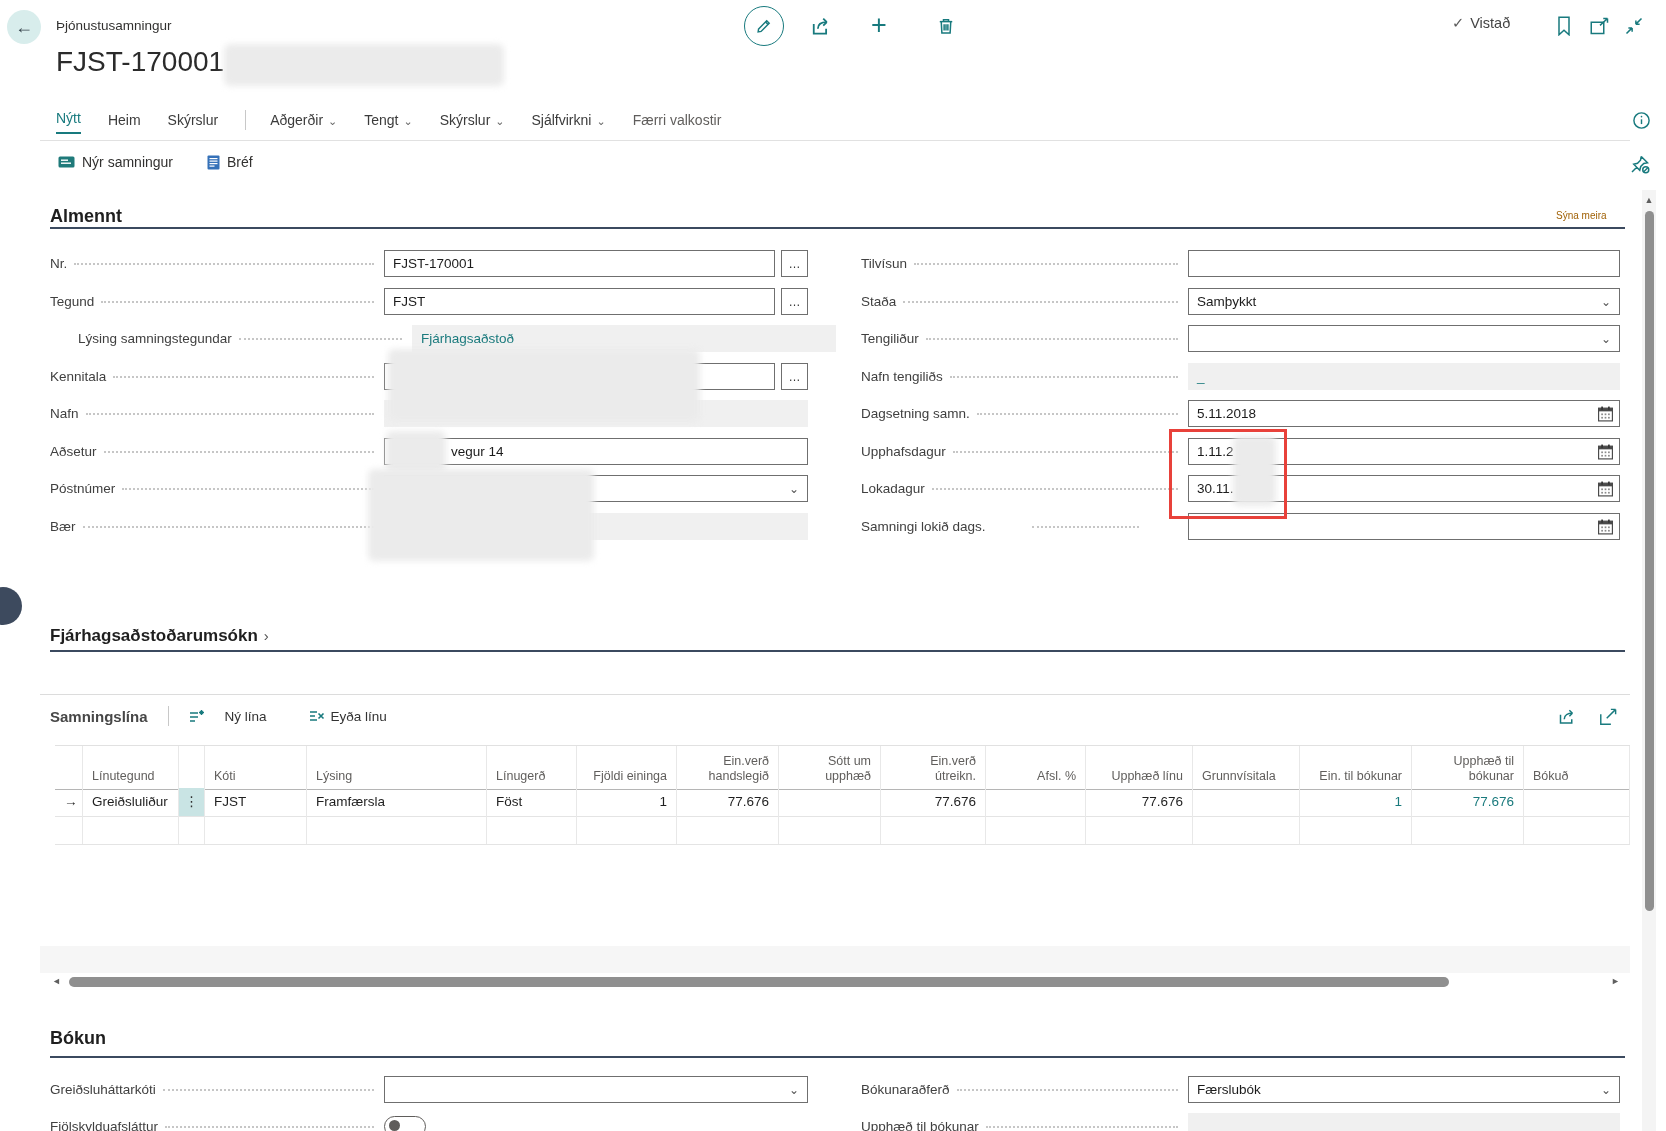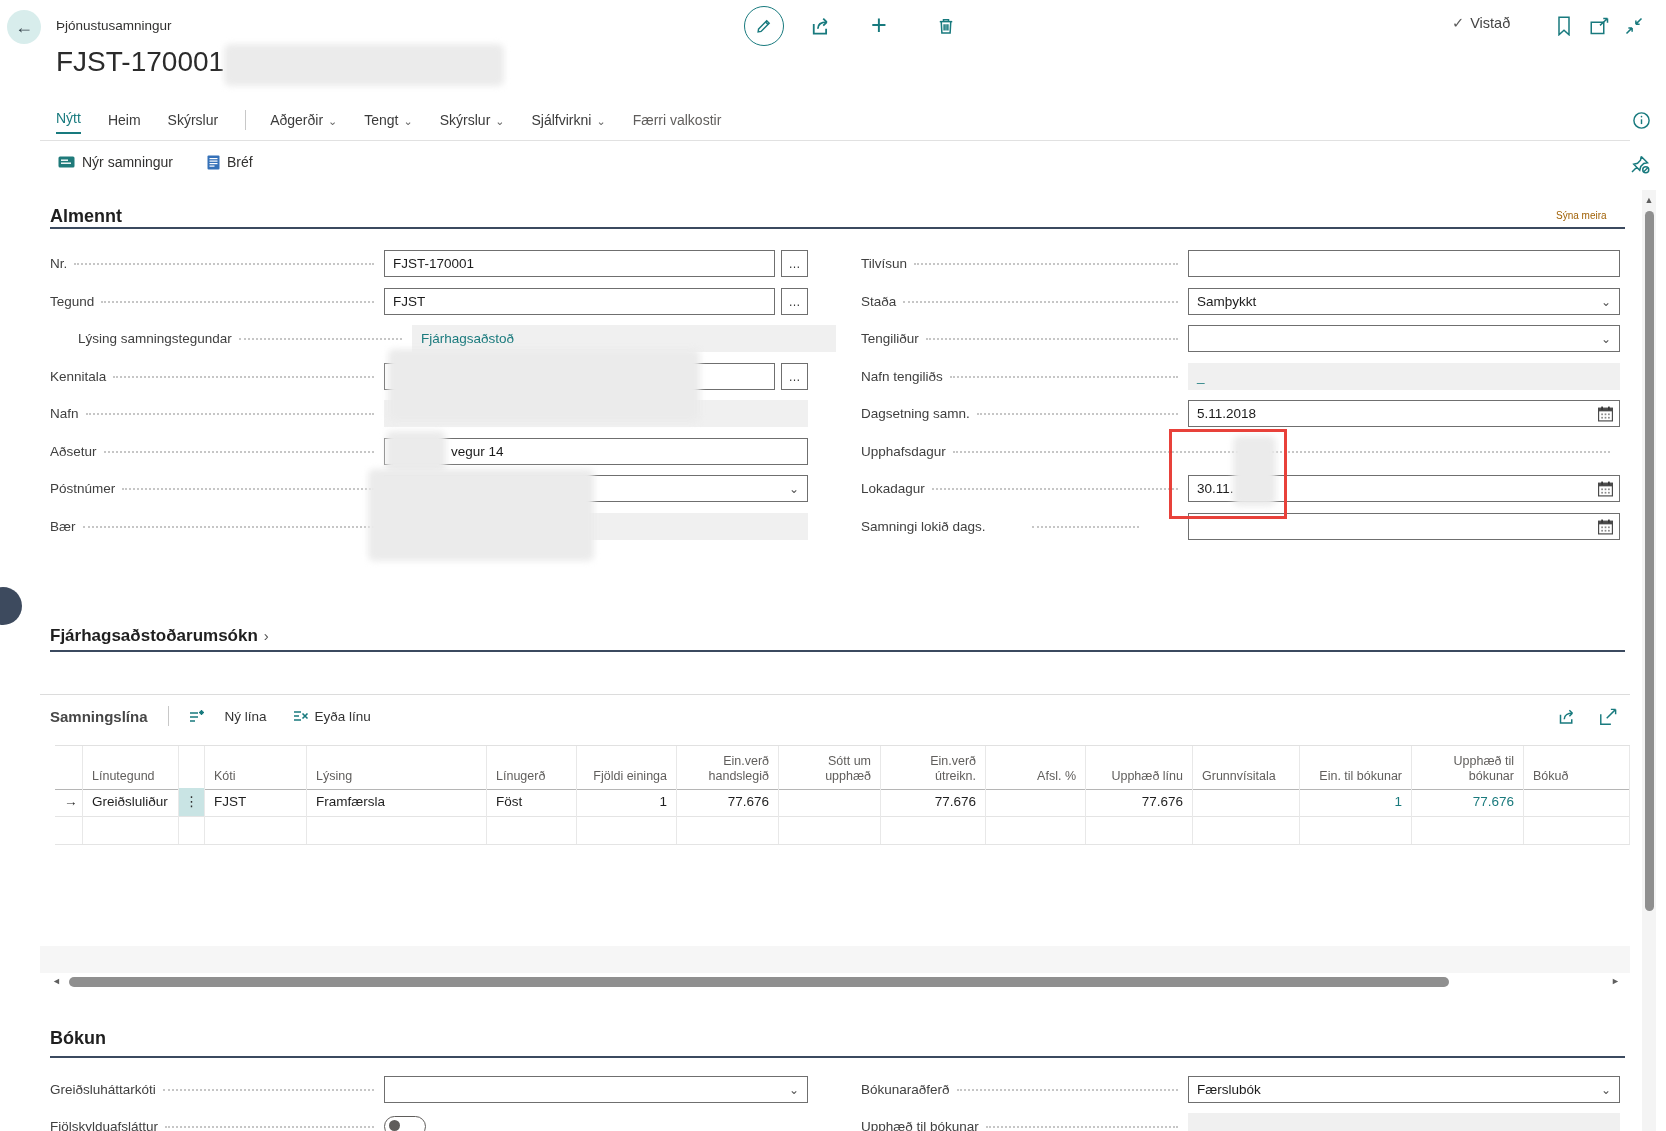--- a/index.html
+++ b/index.html
@@ -340,20 +340,41 @@
                 <rect x="10.4" y="10.7" width="1.6" height="1.6"></rect>
               </g>
             </svg>
           </span>
     </span>
       </span>
   </div>
   <div class="fldrow" style="left:861px;top:438px;width:759px;text-align:right;">
     <span class="lbl">Upphafsdagur</span>
     <span class="lead"></span>
+    <span class="ctl wR">
+        <span class="inp wR">
+          <span>1.11.2</span>
+      <span class="calic">
+            <svg width="17" height="17" viewBox="0 0 16 16">
+              <rect x="1.5" y="2.5" width="13" height="12" fill="#fff" stroke="#4a4a4a" stroke-width="1.1"></rect>
+              <rect x="1.5" y="2.5" width="13" height="3" fill="#4a4a4a"></rect>
+              <rect x="4" y="1" width="1.6" height="3" fill="#333"></rect>
+              <rect x="10.4" y="1" width="1.6" height="3" fill="#333"></rect>
+              <g fill="#8a8a8a">
+                <rect x="4" y="7.5" width="1.6" height="1.6"></rect>
+                <rect x="7.2" y="7.5" width="1.6" height="1.6"></rect>
+                <rect x="10.4" y="7.5" width="1.6" height="1.6"></rect>
+                <rect x="4" y="10.7" width="1.6" height="1.6"></rect>
+                <rect x="7.2" y="10.7" width="1.6" height="1.6"></rect>
+                <rect x="10.4" y="10.7" width="1.6" height="1.6"></rect>
+              </g>
+            </svg>
+          </span>
+    </span>
+      </span>
   </div>
   <div class="fldrow" style="left:861px;top:475px;width:759px;">
     <span class="lbl">Lokadagur</span>
     <span class="lead"></span>
     <span class="ctl wR">
         <span class="inp wR">
           <span>30.11.</span>
       <span class="calic">
             <svg width="17" height="17" viewBox="0 0 16 16">
               <rect x="1.5" y="2.5" width="13" height="12" fill="#fff" stroke="#4a4a4a" stroke-width="1.1"></rect>
@@ -410,21 +431,21 @@
 
   <div class="abs" style="left:50px;top:626px;font-size:17px;font-weight:700;color:#1f1f1f;">
     <span>Fjárhagsaðstoðarumsókn</span><span class="collchev">›</span>
   </div>
   <div class="abs secrule" style="left:50px;top:650px;width:1575px;"></div>
 
   <div class="abs" style="left:40px;top:694px;width:1590px;height:1px;background:#dcdcdc;"></div>
   <div class="abs" style="left:50px;top:701px;display:flex;align-items:center;height:30px;">
     <span class="parttitle">Samningslína</span>
     <span class="pdiv"></span>
-    <span class="partbtn" style="margin-right:26px;gap:20px;">
+    <span class="partbtn" style="margin-right:42px;gap:20px;">
       <span>
         <svg width="16" height="14" viewBox="0 0 16 14" fill="none" stroke="#187a7e" stroke-width="1.5">
           <path d="M1 4 h8 M1 8 h8 M1 12 h5"></path>
             <path d="M12.5 1 v5 M10 3.5 h5 M10.8 1.8 l3.4 3.4 M14.2 1.8 l-3.4 3.4" stroke-width="1.1"></path>
         </svg>
       </span>
       <span>Ný lína</span>
     </span>
     <span class="partbtn">
       <span>

